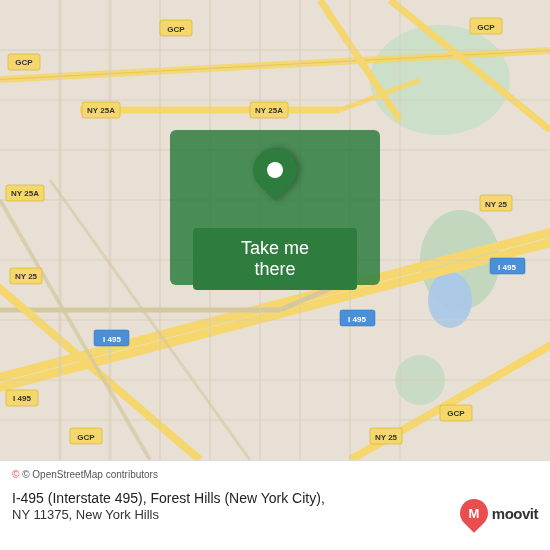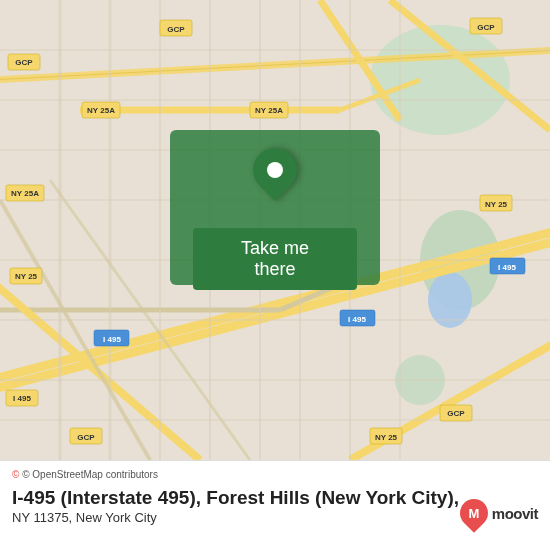--- a/index.html
+++ b/index.html
@@ -43,22 +43,22 @@
       font-size: 10px;
       color: #e84e4e;
       margin-bottom: 4px;
     }
 
     #info-bar .attribution span {
       color: #555;
     }
 
     #info-bar .location-title {
-      font-size: 19px;
-      font-weight: bold;
+      font-size: 14px;
+      font-weight: normal;
       color: #222;
       line-height: 1.3;
       flex: 1;
     }
 
     #info-bar .location-sub {
       font-size: 13px;
       color: #333;
     }
 
@@ -272,21 +272,21 @@
   <button id="take-me-there-btn">Take me there</button>
 
   <div id="info-bar">
     <div class="attribution">
       <span style="color:#e84e4e;">©</span>
       <span>© OpenStreetMap contributors</span>
     </div>
     <div style="display:flex; align-items:center; justify-content:space-between;">
       <div>
         <div class="location-title">I-495 (Interstate 495), Forest Hills (New York City),</div>
-        <div class="location-sub">NY 11375, New York City</div>
+        <div class="location-sub">NY 11375, New York Hills</div>
       </div>
       <div class="moovit-logo">
         <div class="moovit-icon"></div>
         <span class="moovit-text">moovit</span>
       </div>
     </div>
   </div>
 
 </div>
 

